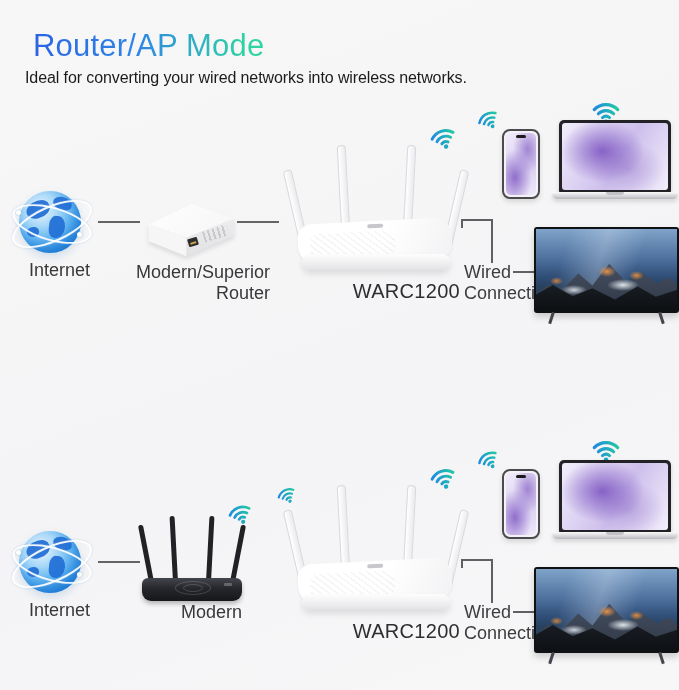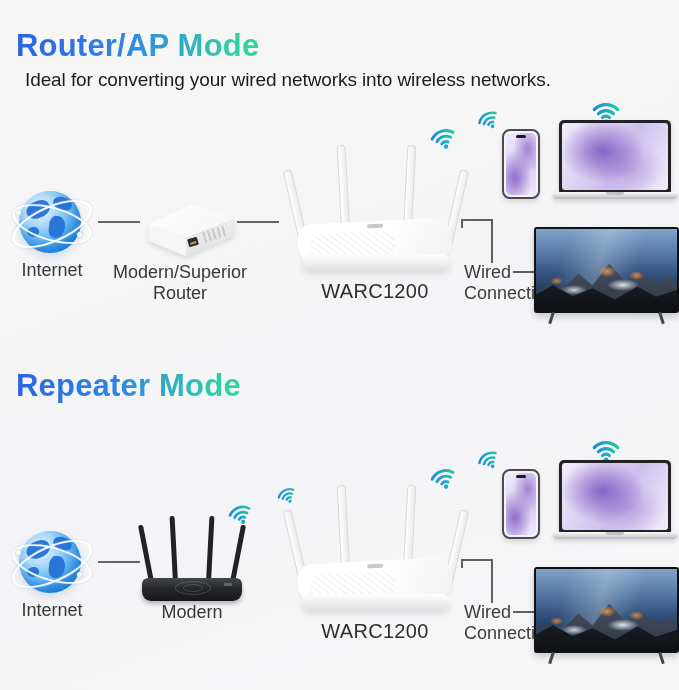--- a/index.html
+++ b/index.html
@@ -1,27 +1,27 @@
 <!DOCTYPE html>
 <html><head>
 <meta charset="utf-8">
 <style>
   html,body{margin:0;padding:0;}
   .canvas{position:relative;width:679px;height:690px;overflow:hidden;
     background:linear-gradient(160deg,#f7f7f7 0%,#f4f4f6 60%,#f7f7f8 100%);
     font-family:"Liberation Sans",sans-serif;}
 
   
-  .title{position:absolute;left:16px;font-size:31px;font-weight:bold;letter-spacing:.2px;
+  .title{position:absolute;left:33px;font-size:31px;font-weight:normal;letter-spacing:.2px;
     background:linear-gradient(90deg,#2b63e3 0%,#2f86e6 45%,#2fd3a2 92%);
     -webkit-background-clip:text;background-clip:text;color:transparent;}
-  .subtitle{position:absolute;left:25px;font-size:19px;color:#1c1c1c;letter-spacing:-.1px;}
-
-  
-  .dev-label{position:absolute;font-size:18px;color:#38383a;text-align:center;}
+  .subtitle{position:absolute;left:25px;font-size:16px;color:#1c1c1c;letter-spacing:-.1px;}
+
+  
+  .dev-label{position:absolute;font-size:18px;color:#38383a;text-align:right;}
   .product-label{font-size:20px;color:#2e2e30;letter-spacing:.3px;}
   .hline{position:absolute;height:2px;background:#646466;}
 
   
   .wifi{position:absolute;display:block;line-height:0;}
 
   
   .globe{position:absolute;width:72px;height:72px;}
   .sphere{position:absolute;left:5px;top:5px;width:62px;height:62px;border-radius:50%;
     background:radial-gradient(circle at 35% 30%,#eef7ff 0%,#a8d8f8 28%,#56aef0 55%,#2388e0 78%,#1a6fd0 100%);
@@ -253,21 +253,20 @@
       <div class="tglow tg2"></div>
       <div class="tglow tg3"></div>
       <div class="tsnow1"></div>
       <div class="tsnow2"></div>
       <div class="tmnear"></div>
     </div>
     <div class="tleg tlegL"></div>
     <div class="tleg tlegR"></div>
   </div>
 
-  <div class="title" style="top:368px;">Repeater Mode</div>
 
   <div class="globe" style="left:14px;top:526px;">
     <div class="sphere">
       <div class="land land1"></div>
       <div class="land land2"></div>
       <div class="land land3"></div>
       <div class="land land4"></div>
     </div>
     <div class="ring ring1"></div>
     <div class="ring ring2"></div>

